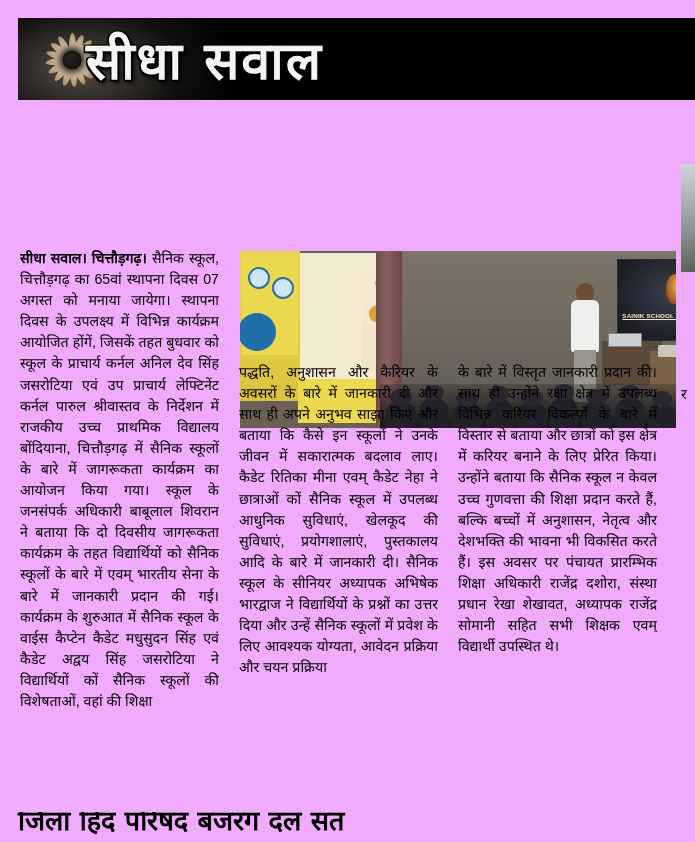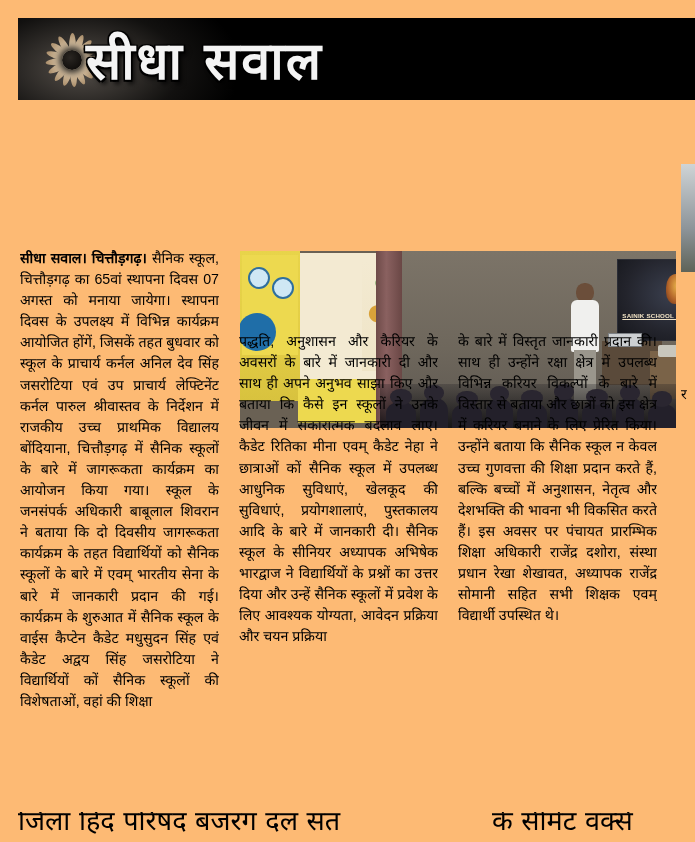--- a/index.html
+++ b/index.html
@@ -2,21 +2,21 @@
 <html><head>
 <meta charset="utf-8">
 <style>
   * { box-sizing: border-box; margin: 0; padding: 0; }
   html, body {
     width: 695px; height: 842px;
     background: #ffffff;
     font-family: "Liberation Serif", "DejaVu Serif", serif;
     overflow: hidden;
   }
-  .page { position: relative; width: 695px; height: 842px; background:#fdba74; }
+  .page { position: relative; width: 695px; height: 842px; background:#f0abfc; }
 
   
   .masthead {
     position: absolute; left: 18px; top: 18px; width: 677px; height: 82px;
     background: #000;
     overflow: hidden;
   }
   .masthead-glow {
     position:absolute; left:-40px; top:-40px; width:260px; height:180px;
     background: radial-gradient(ellipse at 40% 50%, rgba(90,84,78,0.95) 0%, rgba(30,28,26,0.6) 45%, rgba(0,0,0,0) 72%);
@@ -68,21 +68,21 @@
     font-size: 14.2px;
     line-height: 21.1px;
     text-align: justify;
     color:#000;
     overflow:hidden;
   }
   .col1 { left:0px; }
   .col2 { left:219px; }
   .col3 { left:438px; }
   .dateline { font-weight:700; }
-  .col2 .shifted, .col3 .shifted { margin-top:83px; }
+  .col2 .shifted, .col3 .shifted { margin-top:114px; }
 
   
   .photo {
     position:absolute; left:240px; top:251px; width:436px; height:177px;
     overflow:hidden; background:#6a6154;
   }
   .ph-wall-left {
     position:absolute; left:0; top:0; width:60px; height:150px;
     background: linear-gradient(to bottom, #e8d44a 0%, #e3cd45 60%, #d8c23e 100%);
   }
@@ -163,21 +163,21 @@
   .sliver-text {
     position:absolute; left:0; top:280px; width:14px;
     font-family:"DejaVu Sans", sans-serif; font-size:14px; line-height:21.1px; color:#000;
     white-space:nowrap;
   }
 
   
   .bottom-cut { position:absolute; left:0; top:812px; width:695px; height:30px; overflow:hidden; }
   .cut-h {
     position:absolute; top:-8px;
-    font-family:"DejaVu Sans", sans-serif; font-weight:400; font-size:27px;
+    font-family:"DejaVu Sans", sans-serif; font-weight:700; font-size:27px;
     color:#000; white-space:nowrap; line-height:34px;
   }
   .cut-left { left:18px; }
   .cut-right { left:492px; }
 </style>
 </head>
 <body>
 
 <div class="page">
 
@@ -280,16 +280,15 @@
     </div>
   </div>
 
   <div class="sliver">
     <div class="sliver-photo"></div>
     <div class="sliver-text">र</div>
   </div>
 
   <div class="bottom-cut">
     <div class="cut-h cut-left">जिला हिंद परिषद बजरंग दल संत</div>
-    <div class="cut-h cut-right">के सीमेंट वर्क्स</div>
   </div>
 
 </div>
 
 </body></html>

